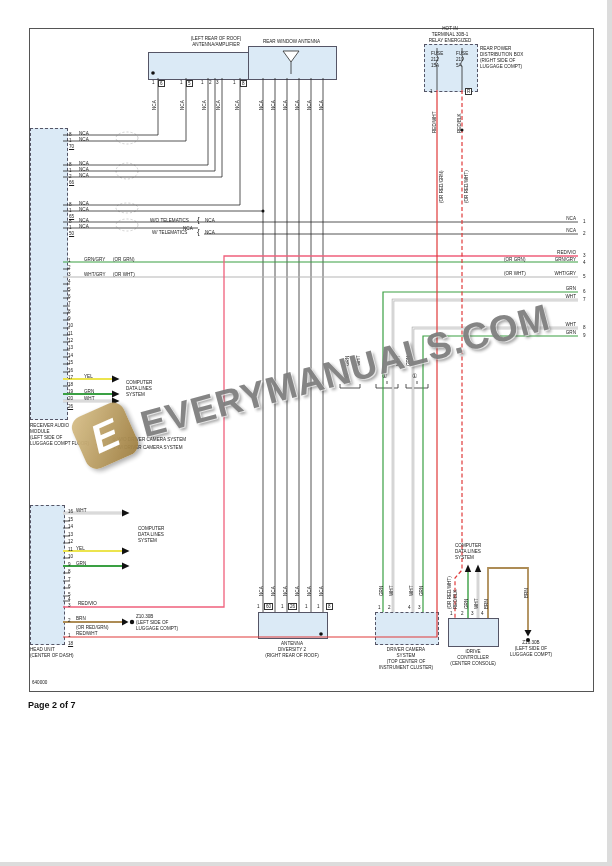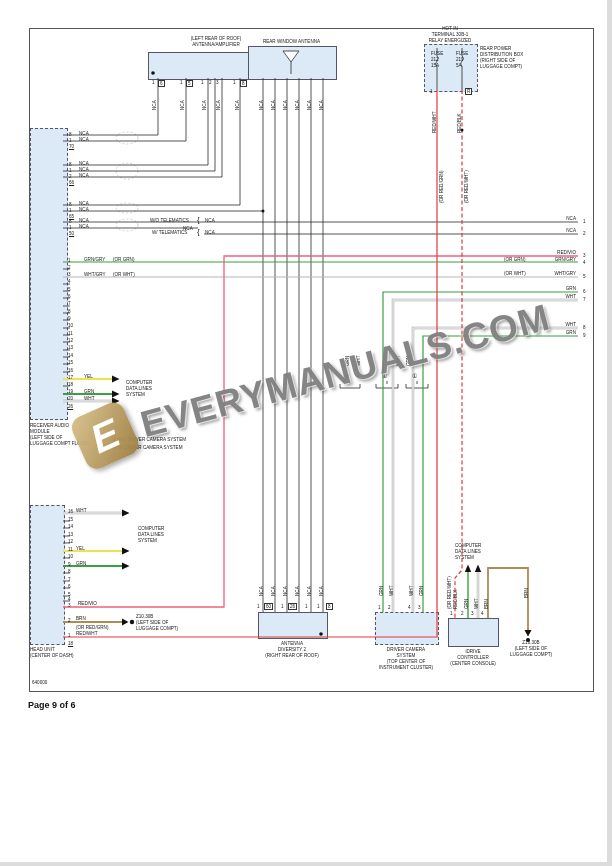--- a/index.html
+++ b/index.html
@@ -390,14 +390,14 @@
       <div class="lb" style="left: 32px; top: 680px;">640000</div>
     </div>
 
   <div class="wm">
     <span class="wm-logo">
         <span>E</span>
       </span>
     <span class="wm-text">EVERYMANUALS.COM</span>
   </div>
 
-  <div class="footer">Page 9 of 6</div>
+  <div class="footer">Page 2 of 7</div>
 </div>
 
 </body></html>

